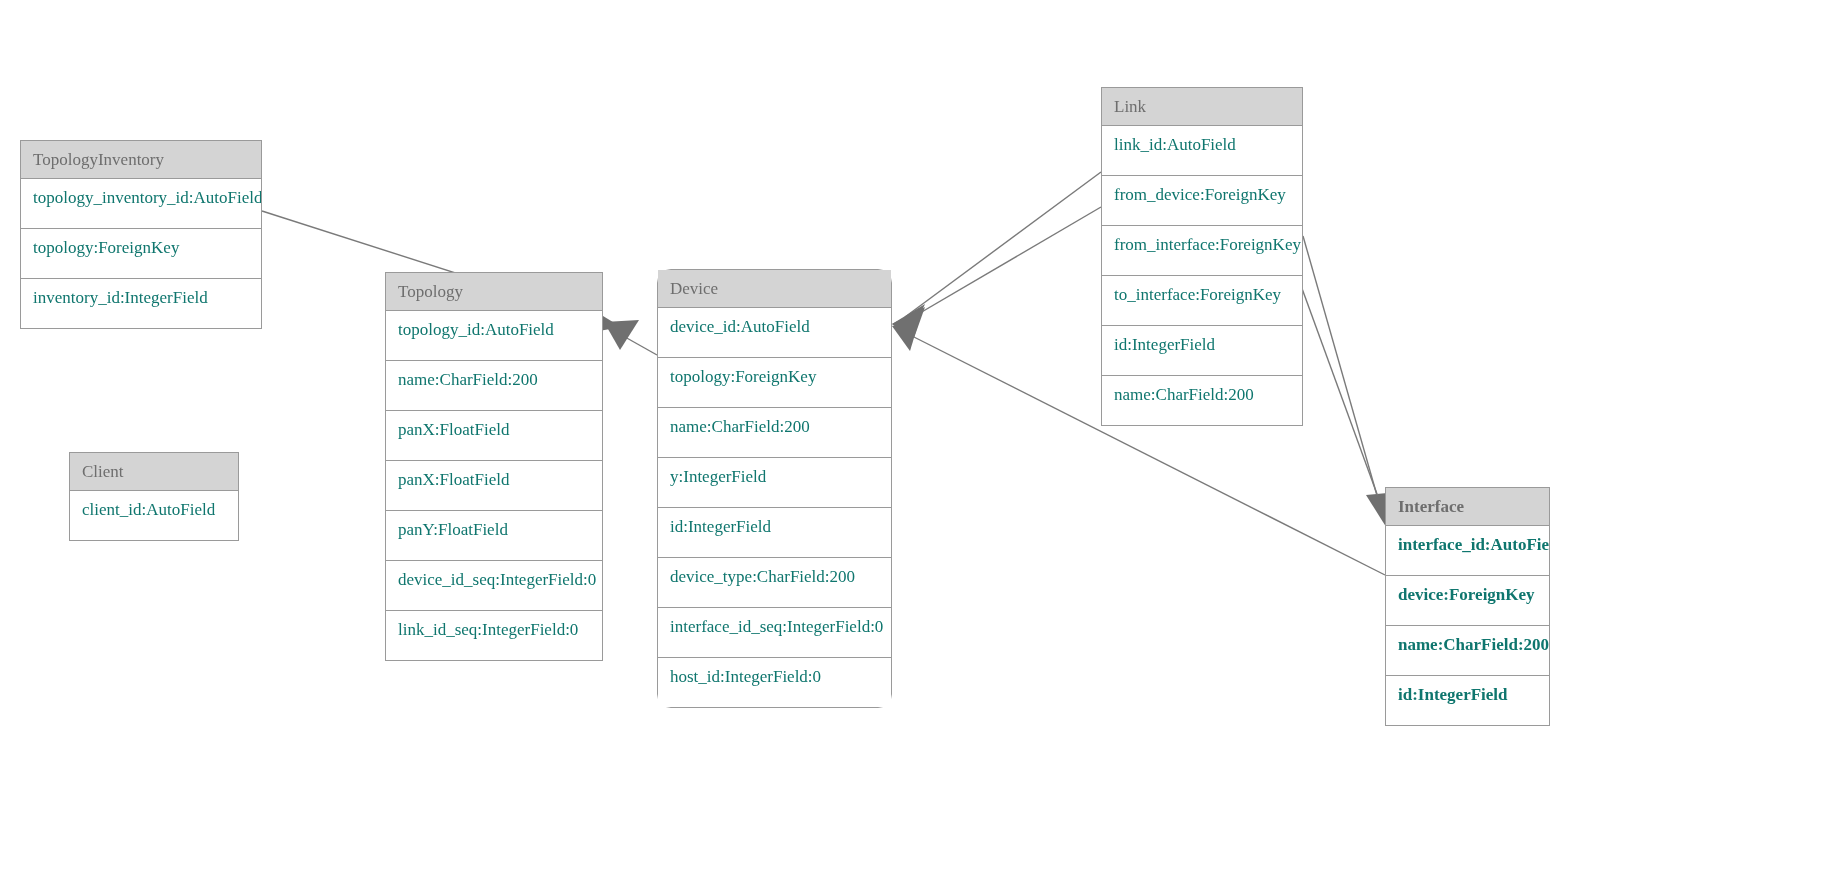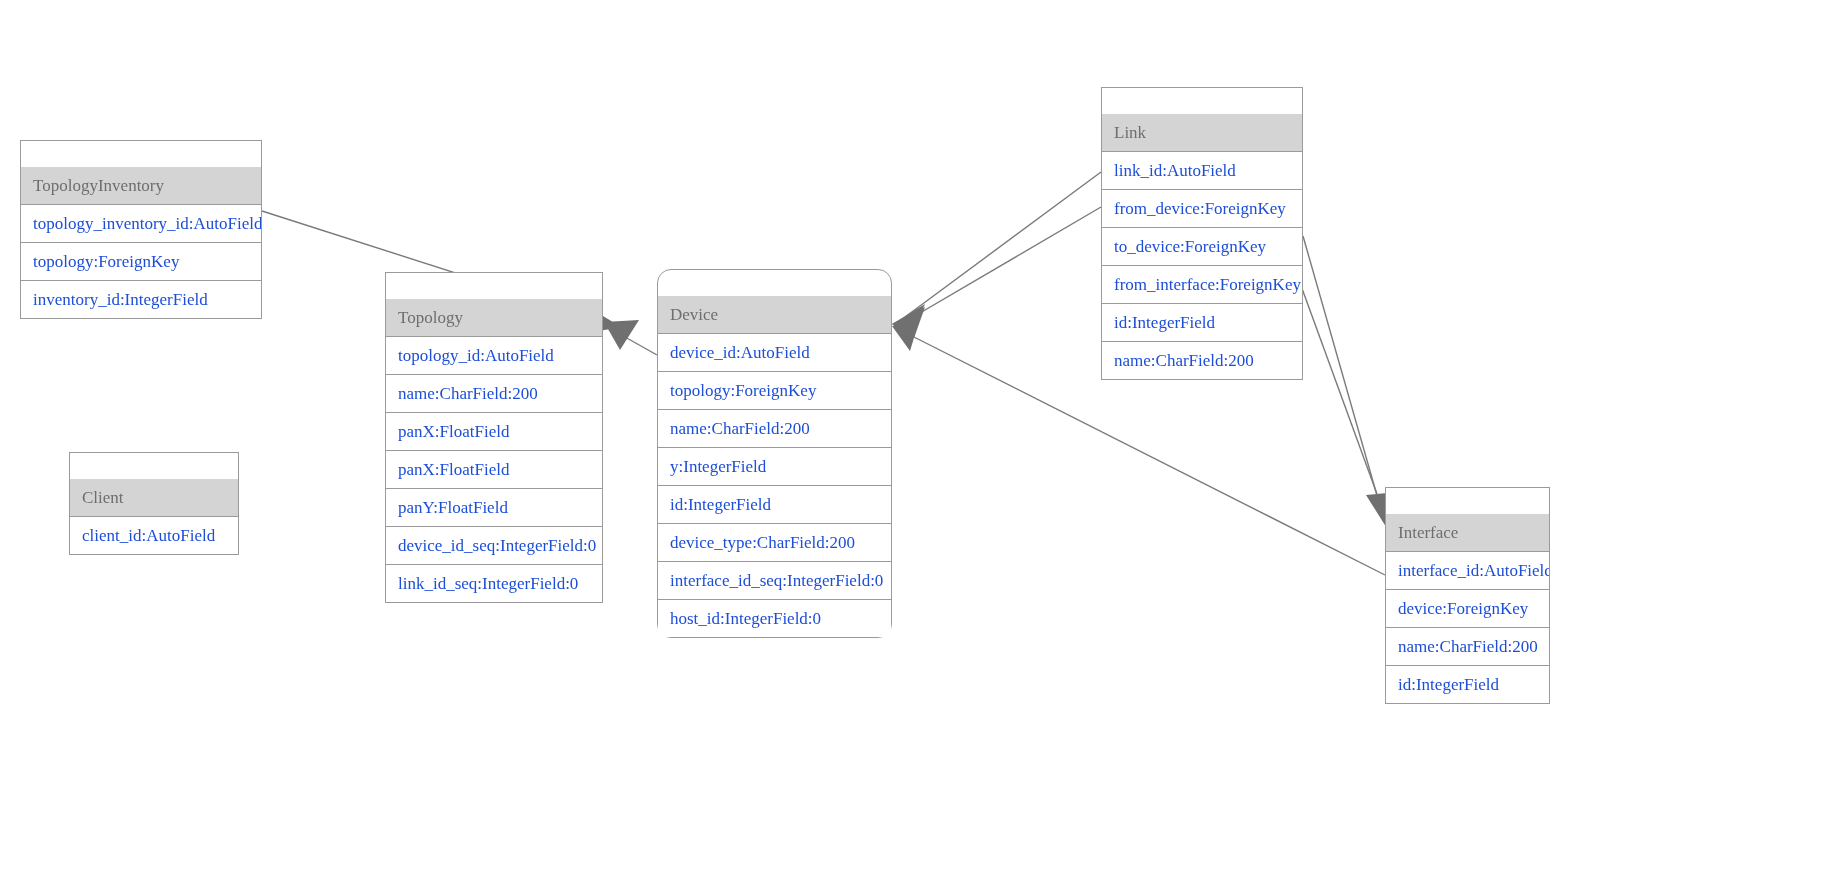--- a/index.html
+++ b/index.html
@@ -37,30 +37,29 @@
   .entity-header {
     box-sizing: border-box;
     background: #d4d4d4;
     border-bottom: 1px solid #9a9a9a;
     color: #6e6e6e;
     font-size: 17px;
     line-height: 1;
     padding: 10px 0 10px 12px;
     white-space: nowrap;
     overflow: hidden;
-    margin-top: 26px;
   }
   .entity-row {
     box-sizing: border-box;
     background: #ffffff;
     border-bottom: 1px solid #9a9a9a;
-    color: #1d4ed8;
+    color: #0f766e;
     font-size: 17px;
     line-height: 1;
-    padding: 10px 0 10px 12px;
+    padding: 10px 0 22px 12px;
     white-space: nowrap;
     overflow: hidden;
   }
   .entity-row:last-child {
     border-bottom: none;
   }
 </style>
 </head>
 <body>
 
@@ -136,27 +135,27 @@
     <div class="entity-row">id:IntegerField</div>
     <div class="entity-row">device_type:CharField:200</div>
     <div class="entity-row">interface_id_seq:IntegerField:0</div>
     <div class="entity-row">host_id:IntegerField:0</div>
   </div>
 
   <div class="entity" style="left:1101px; top:87px; width:202px;">
     <div class="entity-header">Link</div>
     <div class="entity-row">link_id:AutoField</div>
     <div class="entity-row">from_device:ForeignKey</div>
-    <div class="entity-row">to_device:ForeignKey</div>
     <div class="entity-row">from_interface:ForeignKey</div>
+    <div class="entity-row">to_interface:ForeignKey</div>
     <div class="entity-row">id:IntegerField</div>
     <div class="entity-row">name:CharField:200</div>
   </div>
 
-  <div class="entity" style="left:1385px; top:487px; width:165px;">
+  <div class="entity" style="left:1385px; top:487px; width:165px;font-weight:bold;">
     <div class="entity-header">Interface</div>
     <div class="entity-row">interface_id:AutoField</div>
     <div class="entity-row">device:ForeignKey</div>
     <div class="entity-row">name:CharField:200</div>
     <div class="entity-row">id:IntegerField</div>
   </div>
 
 </div>
 
 </body></html>

